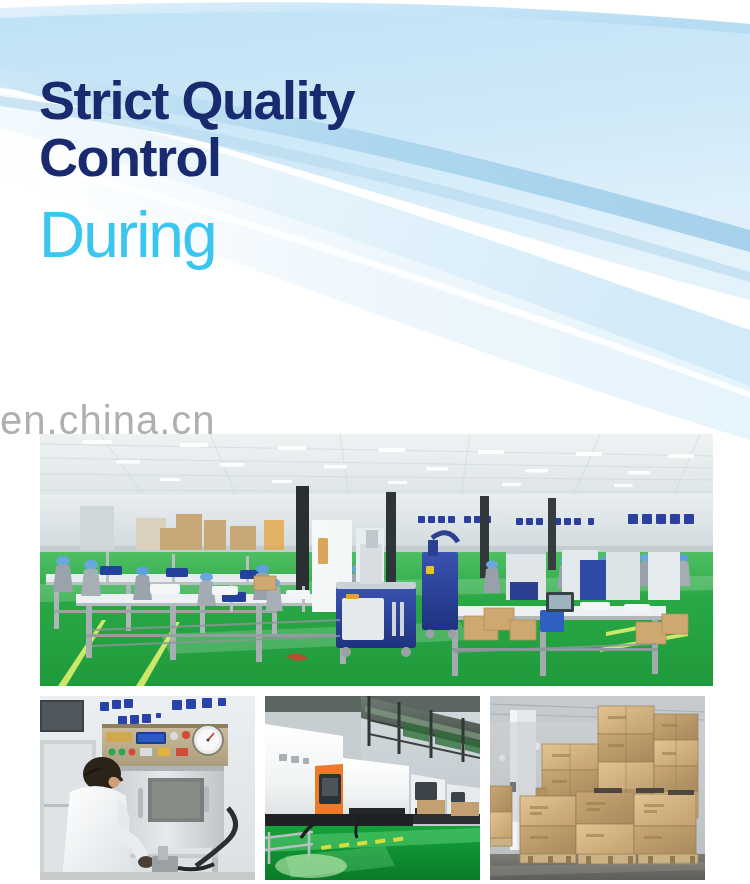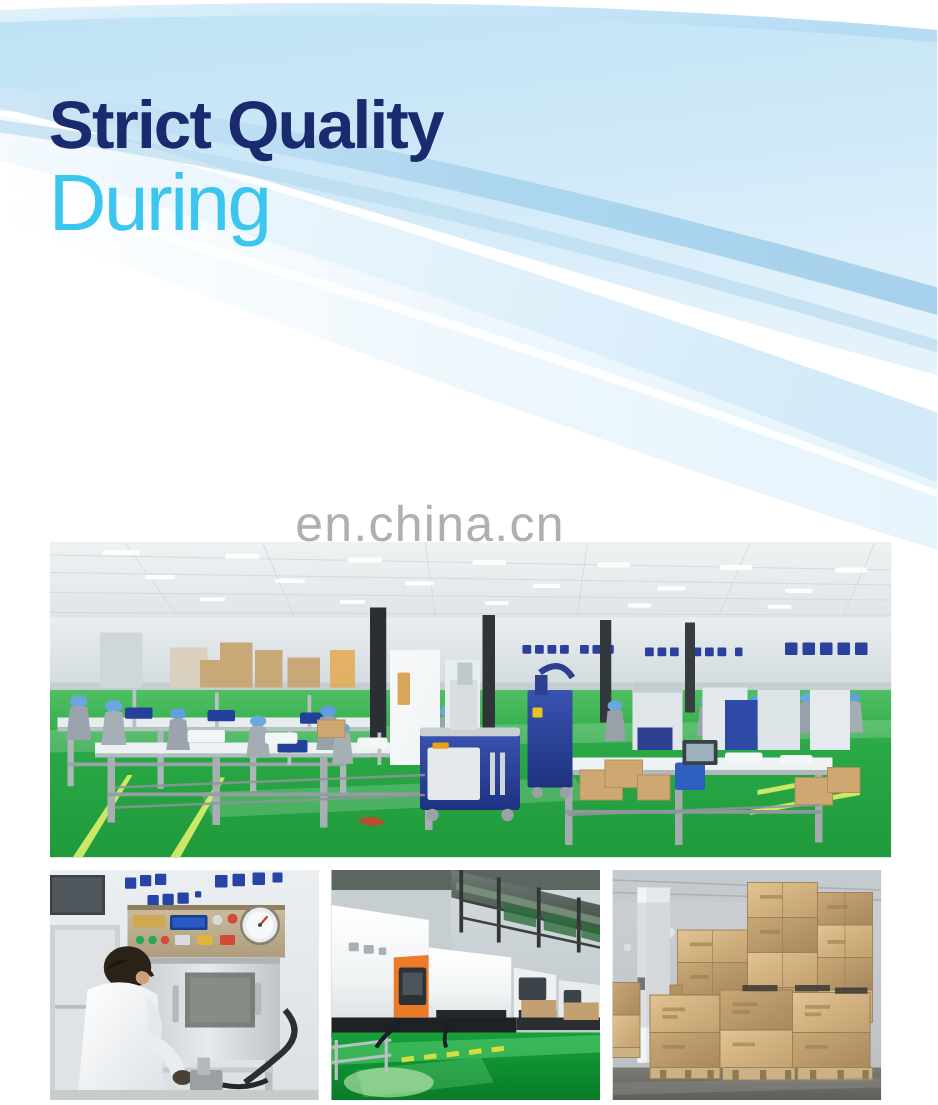--- a/index.html
+++ b/index.html
@@ -54,29 +54,29 @@
     font-size: 54px;
     line-height: 57px;
   }
   .head-cyan {
     color: #3ac6ee;
     font-size: 64px;
     line-height: 67px;
     font-weight: normal;
     letter-spacing: -2px;
   }
-  #head-during { margin-top: 0; }
+  #head-during { margin-top: 16px; }
 
   
   #watermark {
     position: absolute;
     left: 0;
     top: 398px;
     width: 688px;
-    text-align: center;
+    text-align: left;
     z-index: 9;
     pointer-events: none;
   }
   #watermark-text {
     font-family: "Liberation Sans", sans-serif;
     font-size: 40px;
     letter-spacing: 1px;
     color: rgba(108, 112, 110, 0.55);
     font-weight: normal;
   }
@@ -149,20 +149,21 @@
 
     <path d="M0 70 C 200 92, 430 140, 750 230 L750 252 C 430 162, 200 112, 0 88 Z" fill="url(#gBandMid)" opacity="0.85"></path>
 
     <path d="M0 96 C 210 124, 450 182, 750 272 L750 282 C 450 194, 210 136, 0 106 Z" fill="#b9dbf0" opacity="0.7"></path>
 
     <path d="M0 150 C 240 212, 520 306, 750 392 L750 398 C 520 314, 240 220, 0 156 Z" fill="#ffffff" opacity="0.85"></path>
   </svg>
 
   <div id="headline">
     <span class="head-line head-dark">Strict Quality</span>
+    <span class="head-line head-dark">Control</span>
     <span class="head-line head-cyan" id="head-during">During</span>
   </div>
 
   <div class="photo" id="photo-main">
     <svg viewBox="0 0 673 252" preserveAspectRatio="none">
       <defs>
         <linearGradient id="mFloor" x1="0" y1="0" x2="0" y2="1">
           <stop offset="0" stop-color="#4fbf63"></stop>
           <stop offset="0.35" stop-color="#2aa845"></stop>
           <stop offset="1" stop-color="#1f9a3c"></stop>

